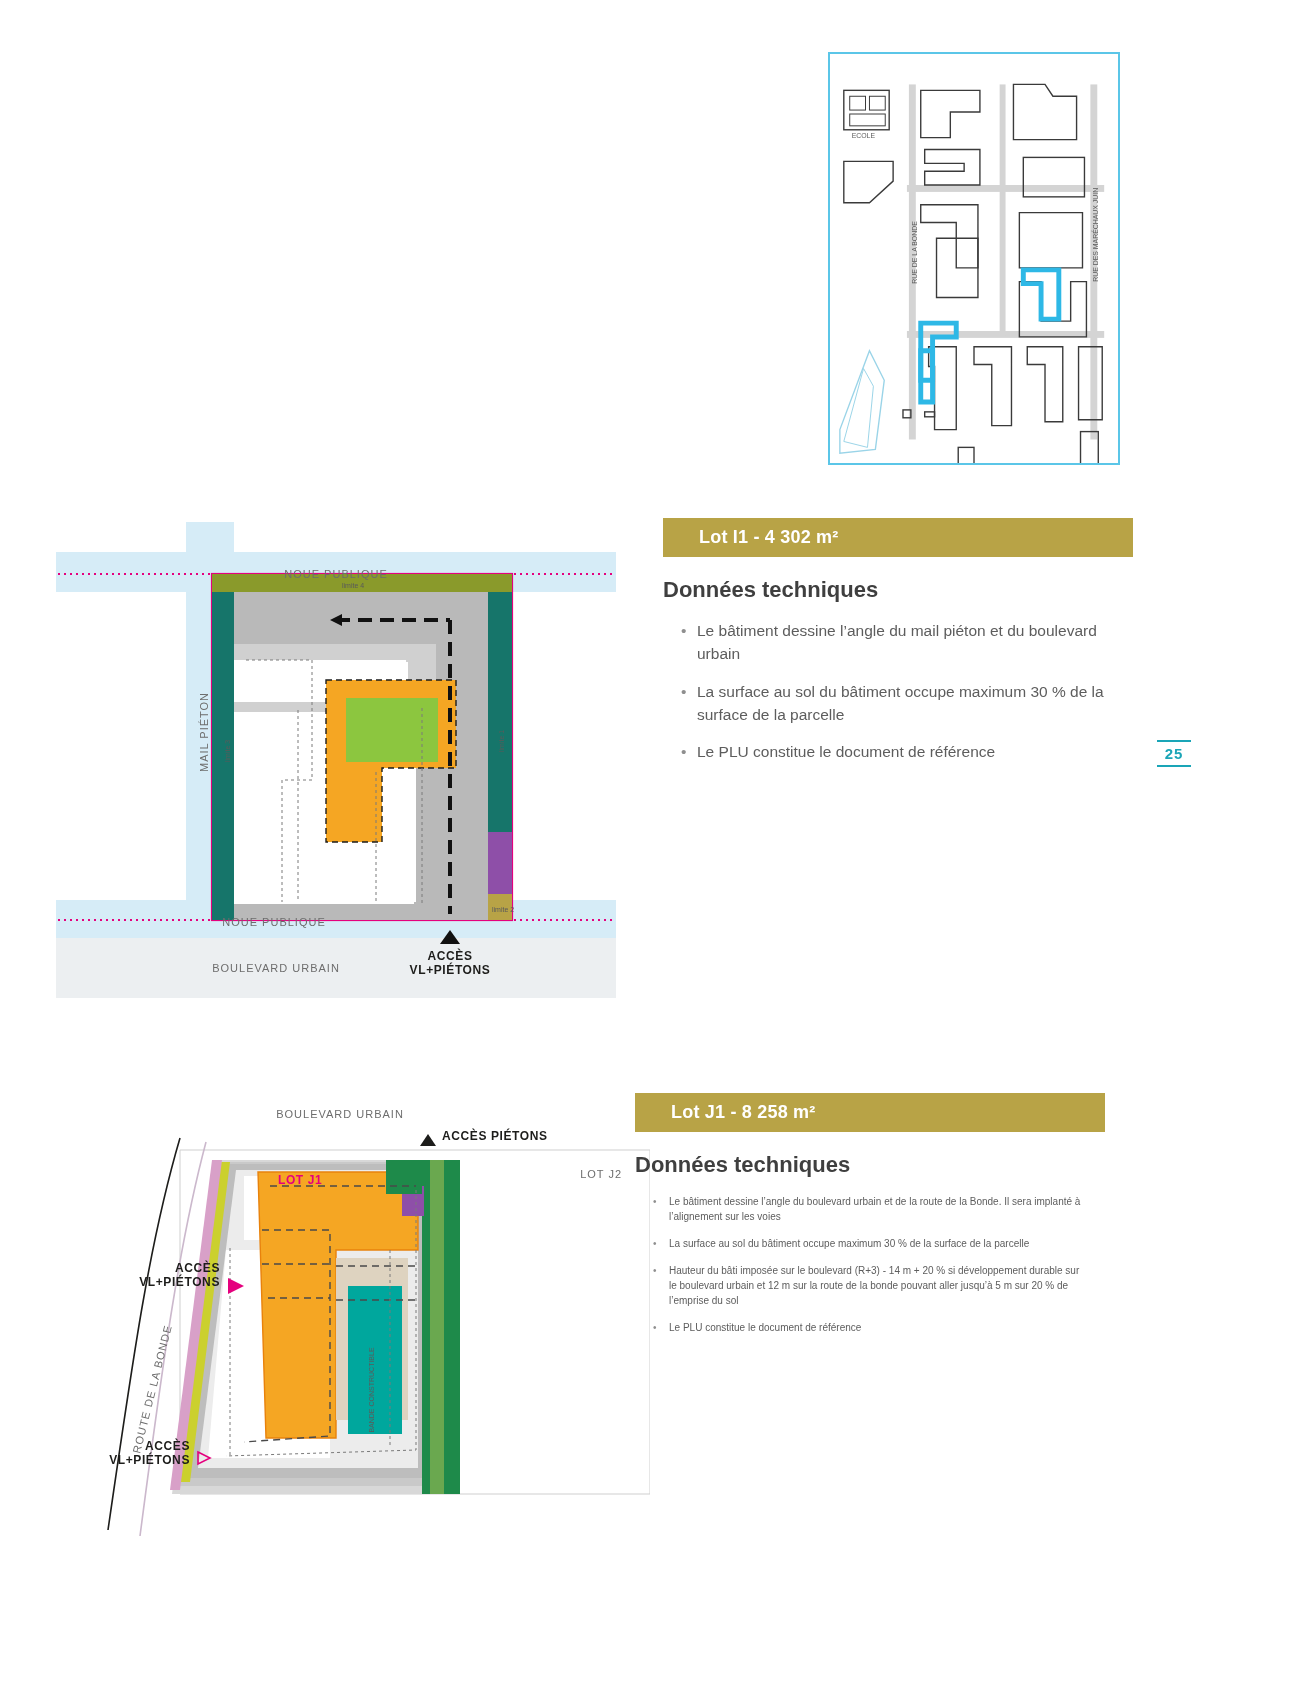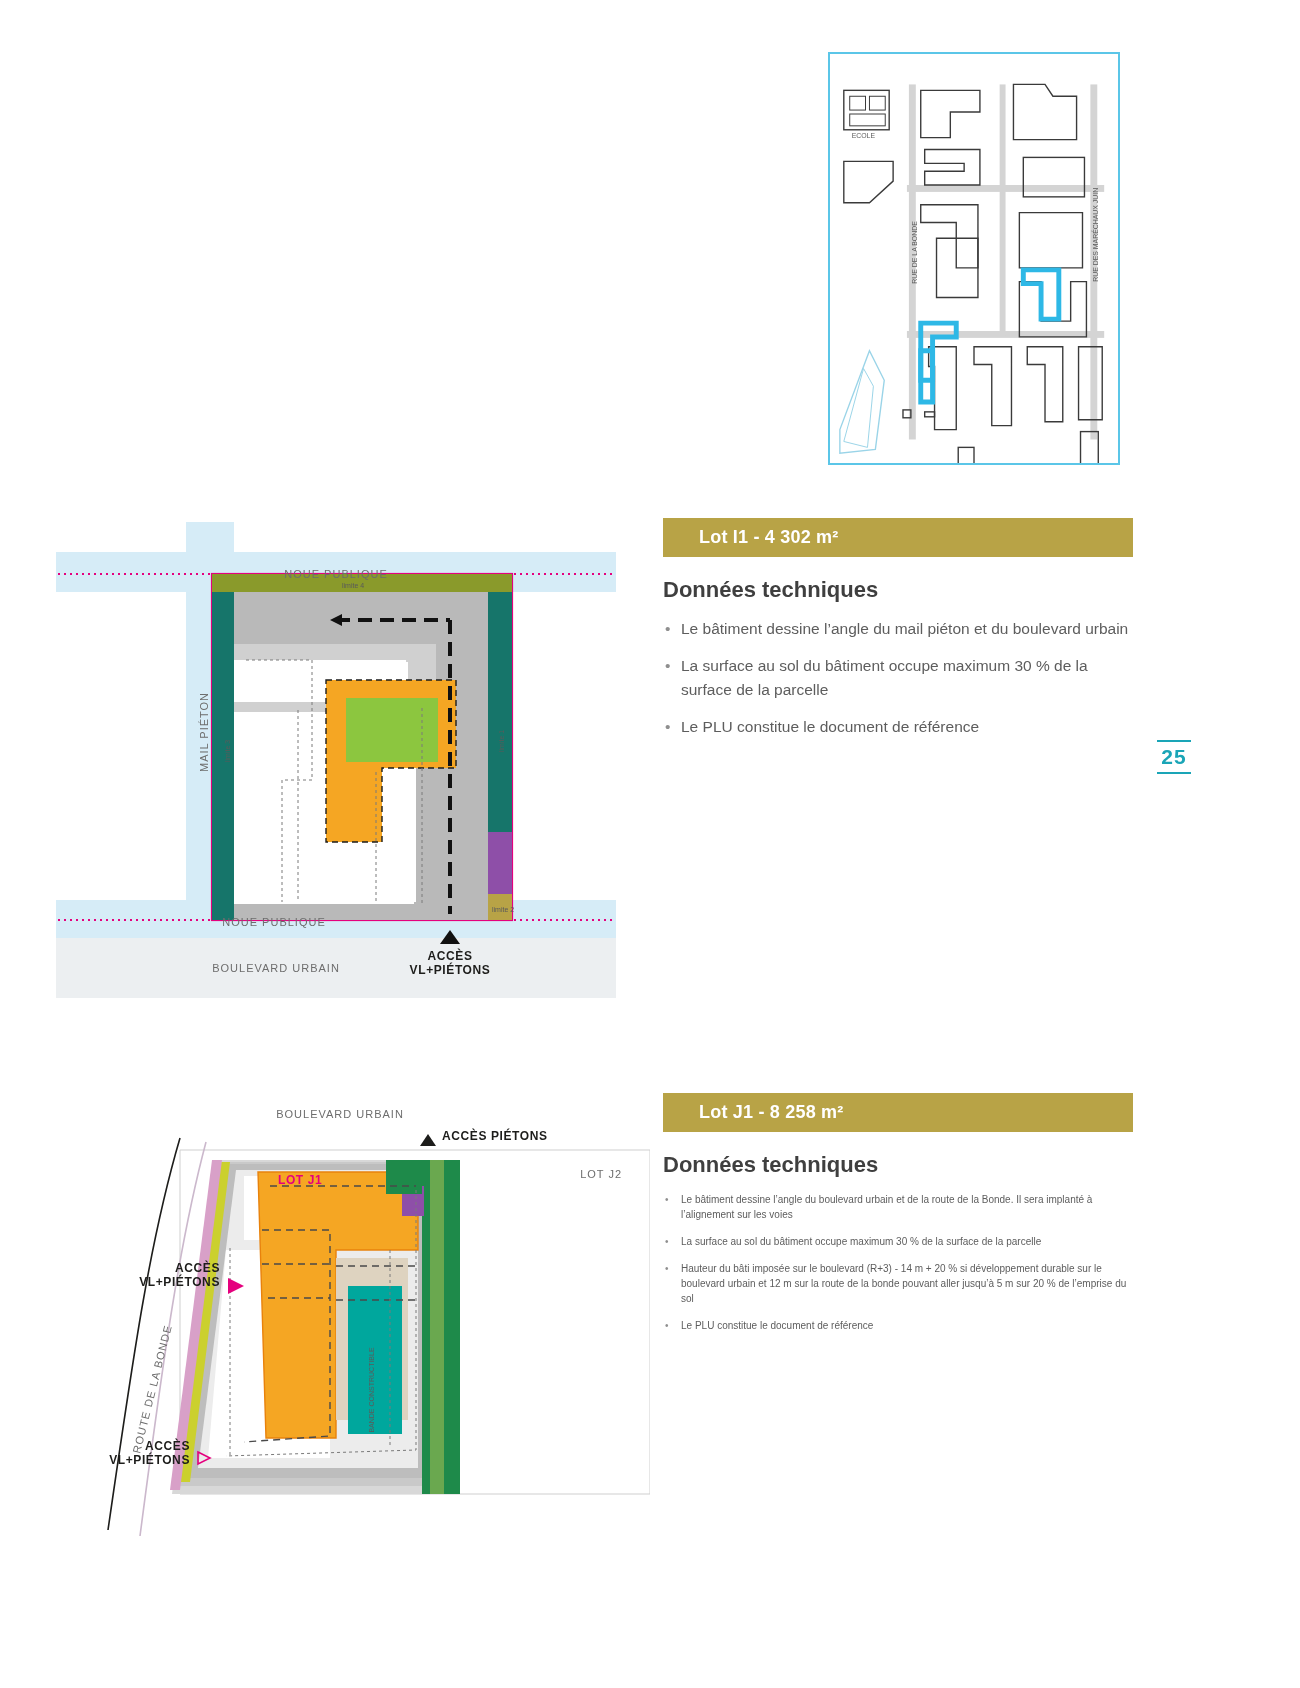--- a/index.html
+++ b/index.html
@@ -31,21 +31,21 @@
   }
   #locator-map svg { display: block; width: 100%; height: 100%; }
 
   
   #page-number {
     left: 1152px;
     top: 740px;
     width: 44px;
     text-align: center;
     color: #1aa5b7;
-    font-size: 21px;
+    font-size: 15px;
     font-weight: bold;
     letter-spacing: 1px;
   }
   #page-number .rule {
     border-top: 2px solid #1aa5b7;
     height: 0;
     width: 34px;
     margin: 0 auto;
   }
   #page-number .num { padding: 3px 0; }
@@ -59,39 +59,39 @@
     padding: 9px 0 9px 36px;
     box-sizing: border-box;
     letter-spacing: 0.2px;
   }
   .subhead {
     font-size: 22px;
     color: #3f3f3f;
     font-weight: bold;
     margin: 20px 0 14px 0;
   }
-  .bullets { list-style: none; margin: 0; padding: 0; }
+  .bullets { list-style: none; margin: 16px; padding: 0; }
   .bullets li {
     position: relative;
     padding-left: 18px;
     margin-bottom: 14px;
     font-size: 15.5px;
     line-height: 1.5;
     color: #5d5d5d;
   }
   .bullets li:before {
     content: "•";
     position: absolute;
     left: 2px;
     top: 0;
     color: #8f8f8f;
   }
 
   #lot-i1-panel { left: 663px; top: 518px; width: 470px; }
-  #lot-j1-panel { left: 663px; top: 1093px; width: 470px; }
+  #lot-j1-panel { left: 635px; top: 1093px; width: 470px; }
   #lot-j1-panel .bullets li { font-size: 10px; margin-bottom: 12px; }
 
   
   #plan-i1 { left: 36px; top: 512px; width: 600px; height: 490px; }
   #plan-j1 { left: 30px; top: 1090px; width: 620px; height: 450px; }
   #plan-i1 svg, #plan-j1 svg { display: block; width: 100%; height: 100%; }
 
   .map-label {
     font-family: "Liberation Sans", sans-serif;
     fill: #6d6d6d;

